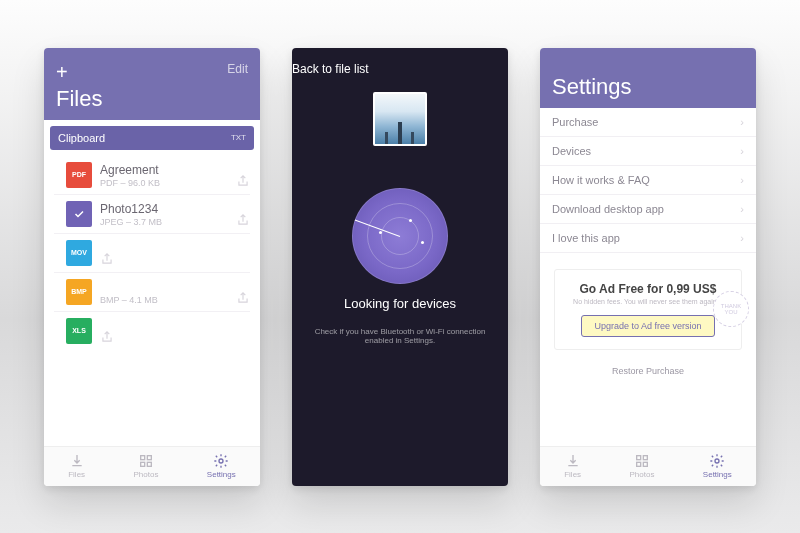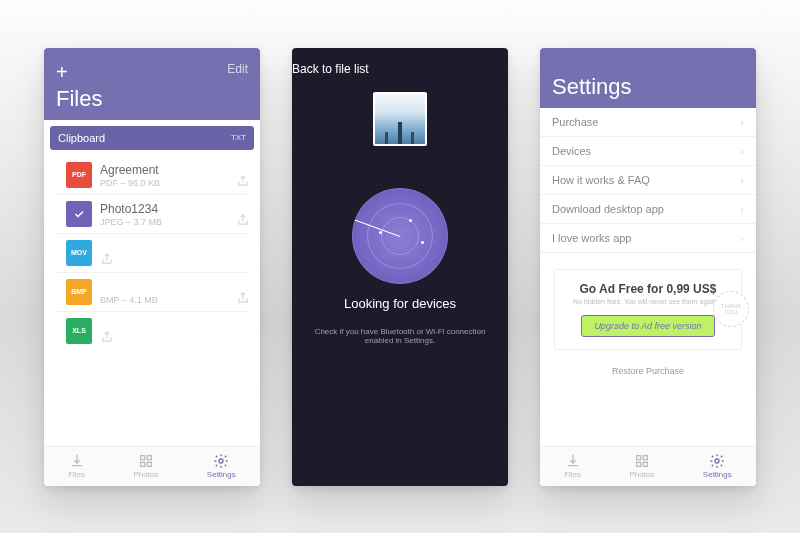--- a/index.html
+++ b/index.html
@@ -81,21 +81,21 @@
   .d1{top:30px;left:56px;}.d2{top:52px;left:68px;}.d3{top:42px;left:26px;}
   .looking{text-align:center;margin-top:12px;font-size:13px;}
   .hint{text-align:center;font-size:8px;color:rgba(255,255,255,.55);margin-top:16px;padding:0 12px;}
   
   .set-list{flex:1;}
   .set-row{display:flex;justify-content:space-between;align-items:center;padding:8px 12px;border-bottom:1px solid #f1eff3;font-size:11px;color:#8c8893;}
   .chev{color:#d6d3da;font-size:11px;}
   .promo{margin:16px 14px;border:1px solid #eee;border-radius:3px;padding:12px;text-align:center;position:relative;}
   .promo h3{margin:0;font-size:12px;font-weight:600;color:#444;}
   .promo p{margin:2px 0 10px;font-size:7px;color:#bdb9c2;}
-  .promo button{background:#bef264;border:1px solid var(--purple);color:var(--purple);font-size:9px;padding:5px 12px;border-radius:3px;font-style:italic;}
+  .promo button{background:#fef9c3;border:1px solid var(--purple);color:var(--purple);font-size:9px;padding:5px 12px;border-radius:3px;}
   .stamp{position:absolute;right:-8px;top:50%;transform:translateY(-50%);width:36px;height:36px;border:1px dashed #d6d0e4;border-radius:50%;display:flex;align-items:center;justify-content:center;font-size:6px;color:#d0cadf;background:#fff;}
   .restore{text-align:center;font-size:9px;color:#9b97a3;margin-top:4px;}
   
   svg{display:block;}
 </style>
 </head>
 <body>
 
 <div class="phone">
   <div class="header">
@@ -214,21 +214,21 @@
       </div>
     <div class="set-row">
         <span>How it works &amp; FAQ</span>
         <span class="chev">›</span>
       </div>
     <div class="set-row">
         <span>Download desktop app</span>
         <span class="chev">›</span>
       </div>
     <div class="set-row">
-        <span>I love works app</span>
+        <span>I love this app</span>
         <span class="chev">›</span>
       </div>
     <div class="promo">
       <h3>Go Ad Free for 0,99 US$</h3>
       <p>No hidden fees. You will never see them again :)</p>
       <button>Upgrade to Ad free version</button>
       <div class="stamp">THANK YOU</div>
     </div>
     <div class="restore">Restore Purchase</div>
   </div>

